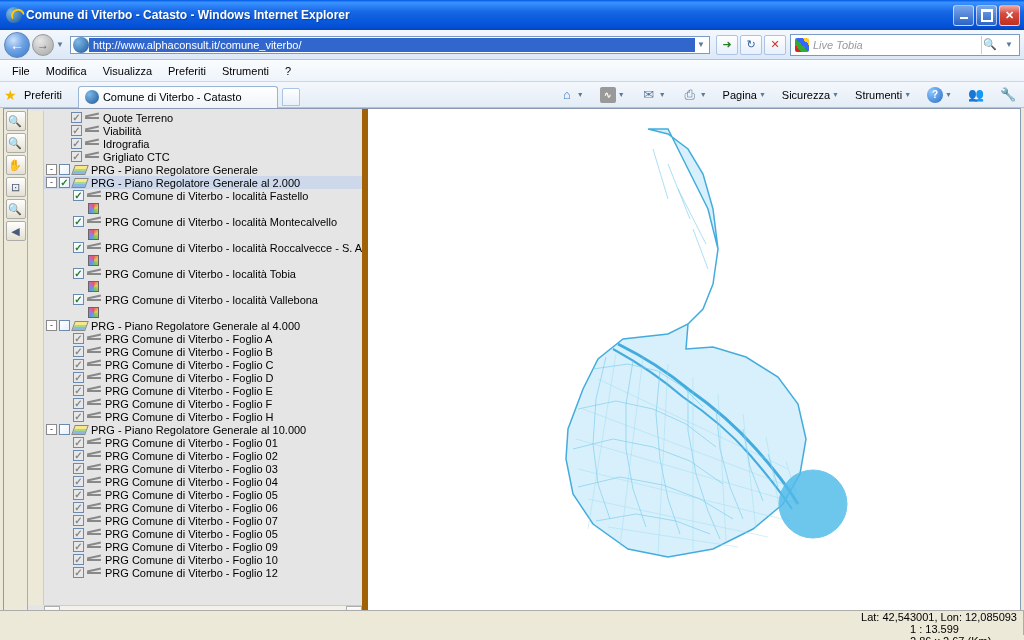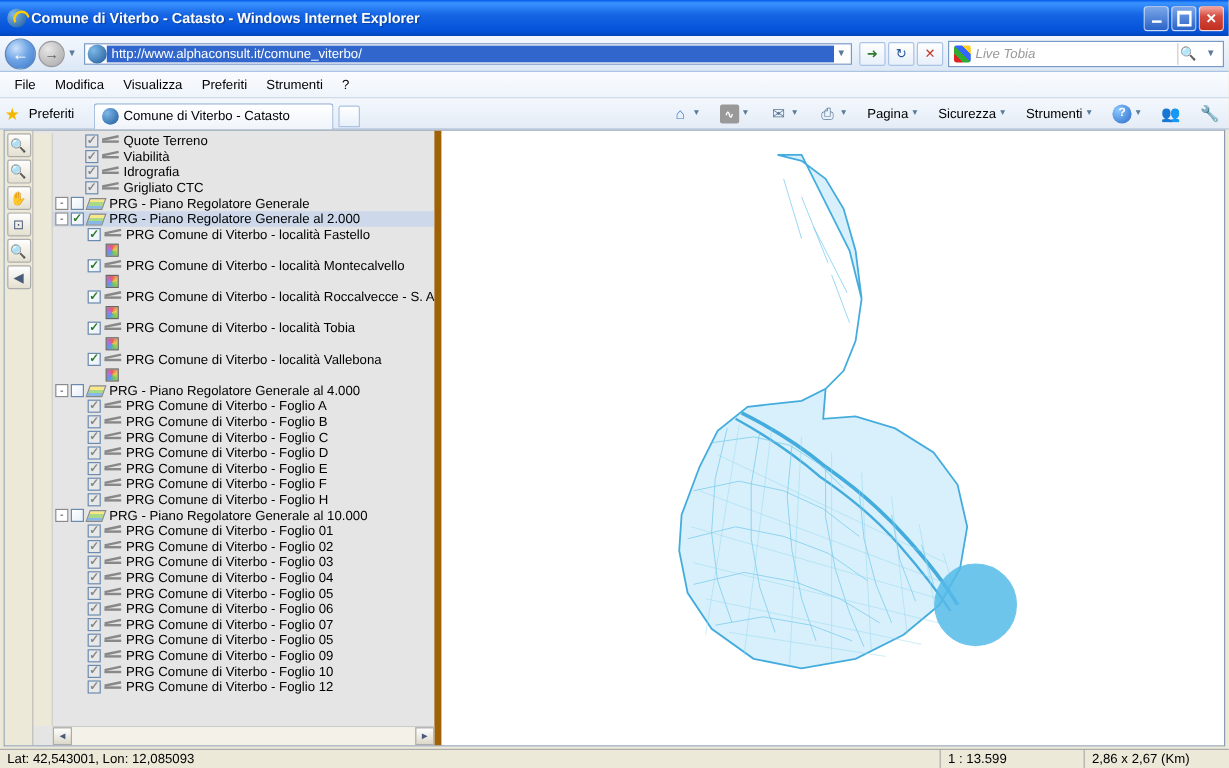--- a/index.html
+++ b/index.html
@@ -83,21 +83,21 @@
 .ico-swatch { width: 11px; height: 11px; background: conic-gradient(#e85a5a, #e8c85a, #7ac85a, #5a9ae8, #b86ae8, #e85a5a); border: 1px solid #666; }
 .lbl { font-size: 11px; color: #000; }
 .ind0 { padding-left: 14px; }
 .ind1 { padding-left: 2px; }
 .ind2 { padding-left: 16px; }
 .ind2b { padding-left: 44px; }
 
 .map-panel { flex: 1; background: white; position: relative; overflow: hidden; }
 .map-panel svg { position: absolute; top: 0; left: 0; }
 
-.statusbar { position: absolute; bottom: 0; left: 0; right: 0; height: 16px; background: #ece9d8; border-top: 1px solid #acacac; display: flex; align-items: flex-end; font-size: 11px; }
+.statusbar { position: absolute; bottom: 0; left: 0; right: 0; height: 30px; background: #ece9d8; border-top: 1px solid #acacac; display: flex; align-items: flex-end; font-size: 11px; flex-direction: column; }
 .status-cell { padding: 0 6px; border-right: 1px solid #acacac; height: 100%; display: flex; align-items: center; }
 .status-cell.coords { flex: 1; }
 .status-cell.scale { width: 120px; }
 .status-cell.dim { width: 120px; border-right: none; }
 </style>
 </head>
 <body>
 
 <div class="titlebar">
   <div class="ie-icon"></div>

